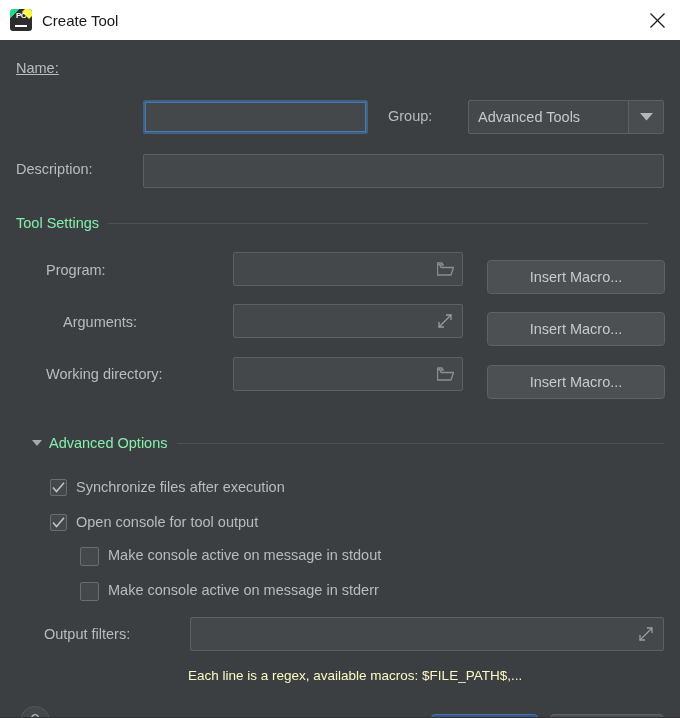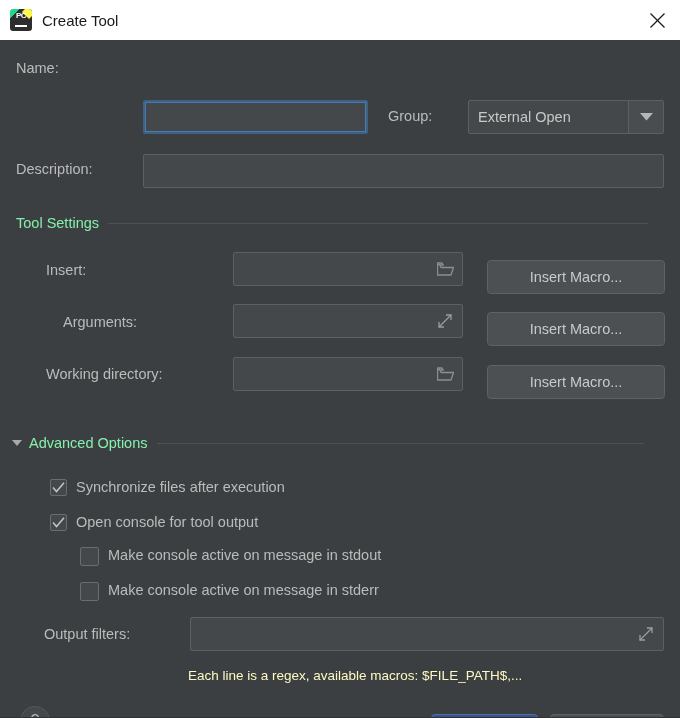--- a/index.html
+++ b/index.html
@@ -276,50 +276,50 @@
     <svg width="17" height="17" viewBox="0 0 17 17">
       <line x1="1.5" y1="1.5" x2="15.5" y2="15.5" stroke="#1a1a1a" stroke-width="1.2"></line>
       <line x1="15.5" y1="1.5" x2="1.5" y2="15.5" stroke="#1a1a1a" stroke-width="1.2"></line>
     </svg>
   </div>
 </div>
 
 <div class="dialog">
 
   <div class="row" style="left:16px; top:20px;">
-    <div class="lbl" style="width:126px;">Name:</div>
+    <div class="lbl" style="width:126px;text-decoration:underline;">Name:</div>
   </div>
   <div class="field focused" style="position:absolute; left:143px; top:60px; width:225px; border-radius:2px;">
   </div>
 
   <div class="row" style="left:388px; top:68px;">
     <div class="lbl">Group:</div>
   </div>
   <div class="combo" style="position:absolute; left:468px; top:60px; width:196px;">
-    <div class="combo-text">External Open</div>
+    <div class="combo-text">Advanced Tools</div>
     <div class="combo-arrow">
       <svg width="13" height="8" viewBox="0 0 13 8">
         <polygon points="0,0 13,0 6.5,7.5" fill="#b6b6b6"></polygon>
       </svg>
     </div>
   </div>
 
   <div class="row" style="left:16px; top:121px;">
     <div class="lbl">Description:</div>
   </div>
   <div class="field" style="position:absolute; left:143px; top:114px; width:521px; border-radius:2px;">
   </div>
 
   <div class="section" style="left:16px; top:175px; width:648px;">
     <div class="sec-title">Tool Settings</div>
     <div class="sec-line"></div>
   </div>
 
   <div class="row" style="left:46px; top:222px;">
-    <div class="lbl">Insert:</div>
+    <div class="lbl">Program:</div>
   </div>
   <div class="field" style="position:absolute; left:233px; top:212px; width:230px; border-radius:2px;">
     <span class="trail-icon">
       <svg width="17" height="14" viewBox="0 0 17 14">
         <path d="M0.5 2.5 L0.5 13 L14 13 L16.5 5.5 L4 5.5 L2.5 2.5 Z" fill="none" stroke="#8c8f90" stroke-width="1.3" stroke-linejoin="round"></path>
         <path d="M0.5 2.5 L0.5 1 L5 1 L6.3 3 L3.2 3" fill="none" stroke="#8c8f90" stroke-width="1.3" stroke-linejoin="round"></path>
       </svg>
     </span>
   </div>
   <div class="btn" style="position:absolute; left:487px; top:212px; width:178px;">
@@ -350,21 +350,21 @@
       <svg width="17" height="14" viewBox="0 0 17 14">
         <path d="M0.5 2.5 L0.5 13 L14 13 L16.5 5.5 L4 5.5 L2.5 2.5 Z" fill="none" stroke="#8c8f90" stroke-width="1.3" stroke-linejoin="round"></path>
         <path d="M0.5 2.5 L0.5 1 L5 1 L6.3 3 L3.2 3" fill="none" stroke="#8c8f90" stroke-width="1.3" stroke-linejoin="round"></path>
       </svg>
     </span>
   </div>
   <div class="btn" style="position:absolute; left:487px; top:317px; width:178px;">
     <span>Insert Macro...</span>
   </div>
 
-  <div class="section" style="left:12px; top:395px; width:648px;align-items:center;">
+  <div class="section" style="left:32px; top:395px; width:648px;align-items:center;">
     <span class="tri"></span>
     <div class="sec-title">Advanced Options</div>
     <div class="sec-line"></div>
   </div>
 
   <div class="cbrow" style="left:50px; top:439px;">
     <span class="cbox">
       <svg width="13" height="11" viewBox="0 0 13 11">
         <polyline points="1,5.5 4.5,9.5 12,0.8" fill="none" stroke="#c4c4c4" stroke-width="1.5"></polyline>
       </svg>

